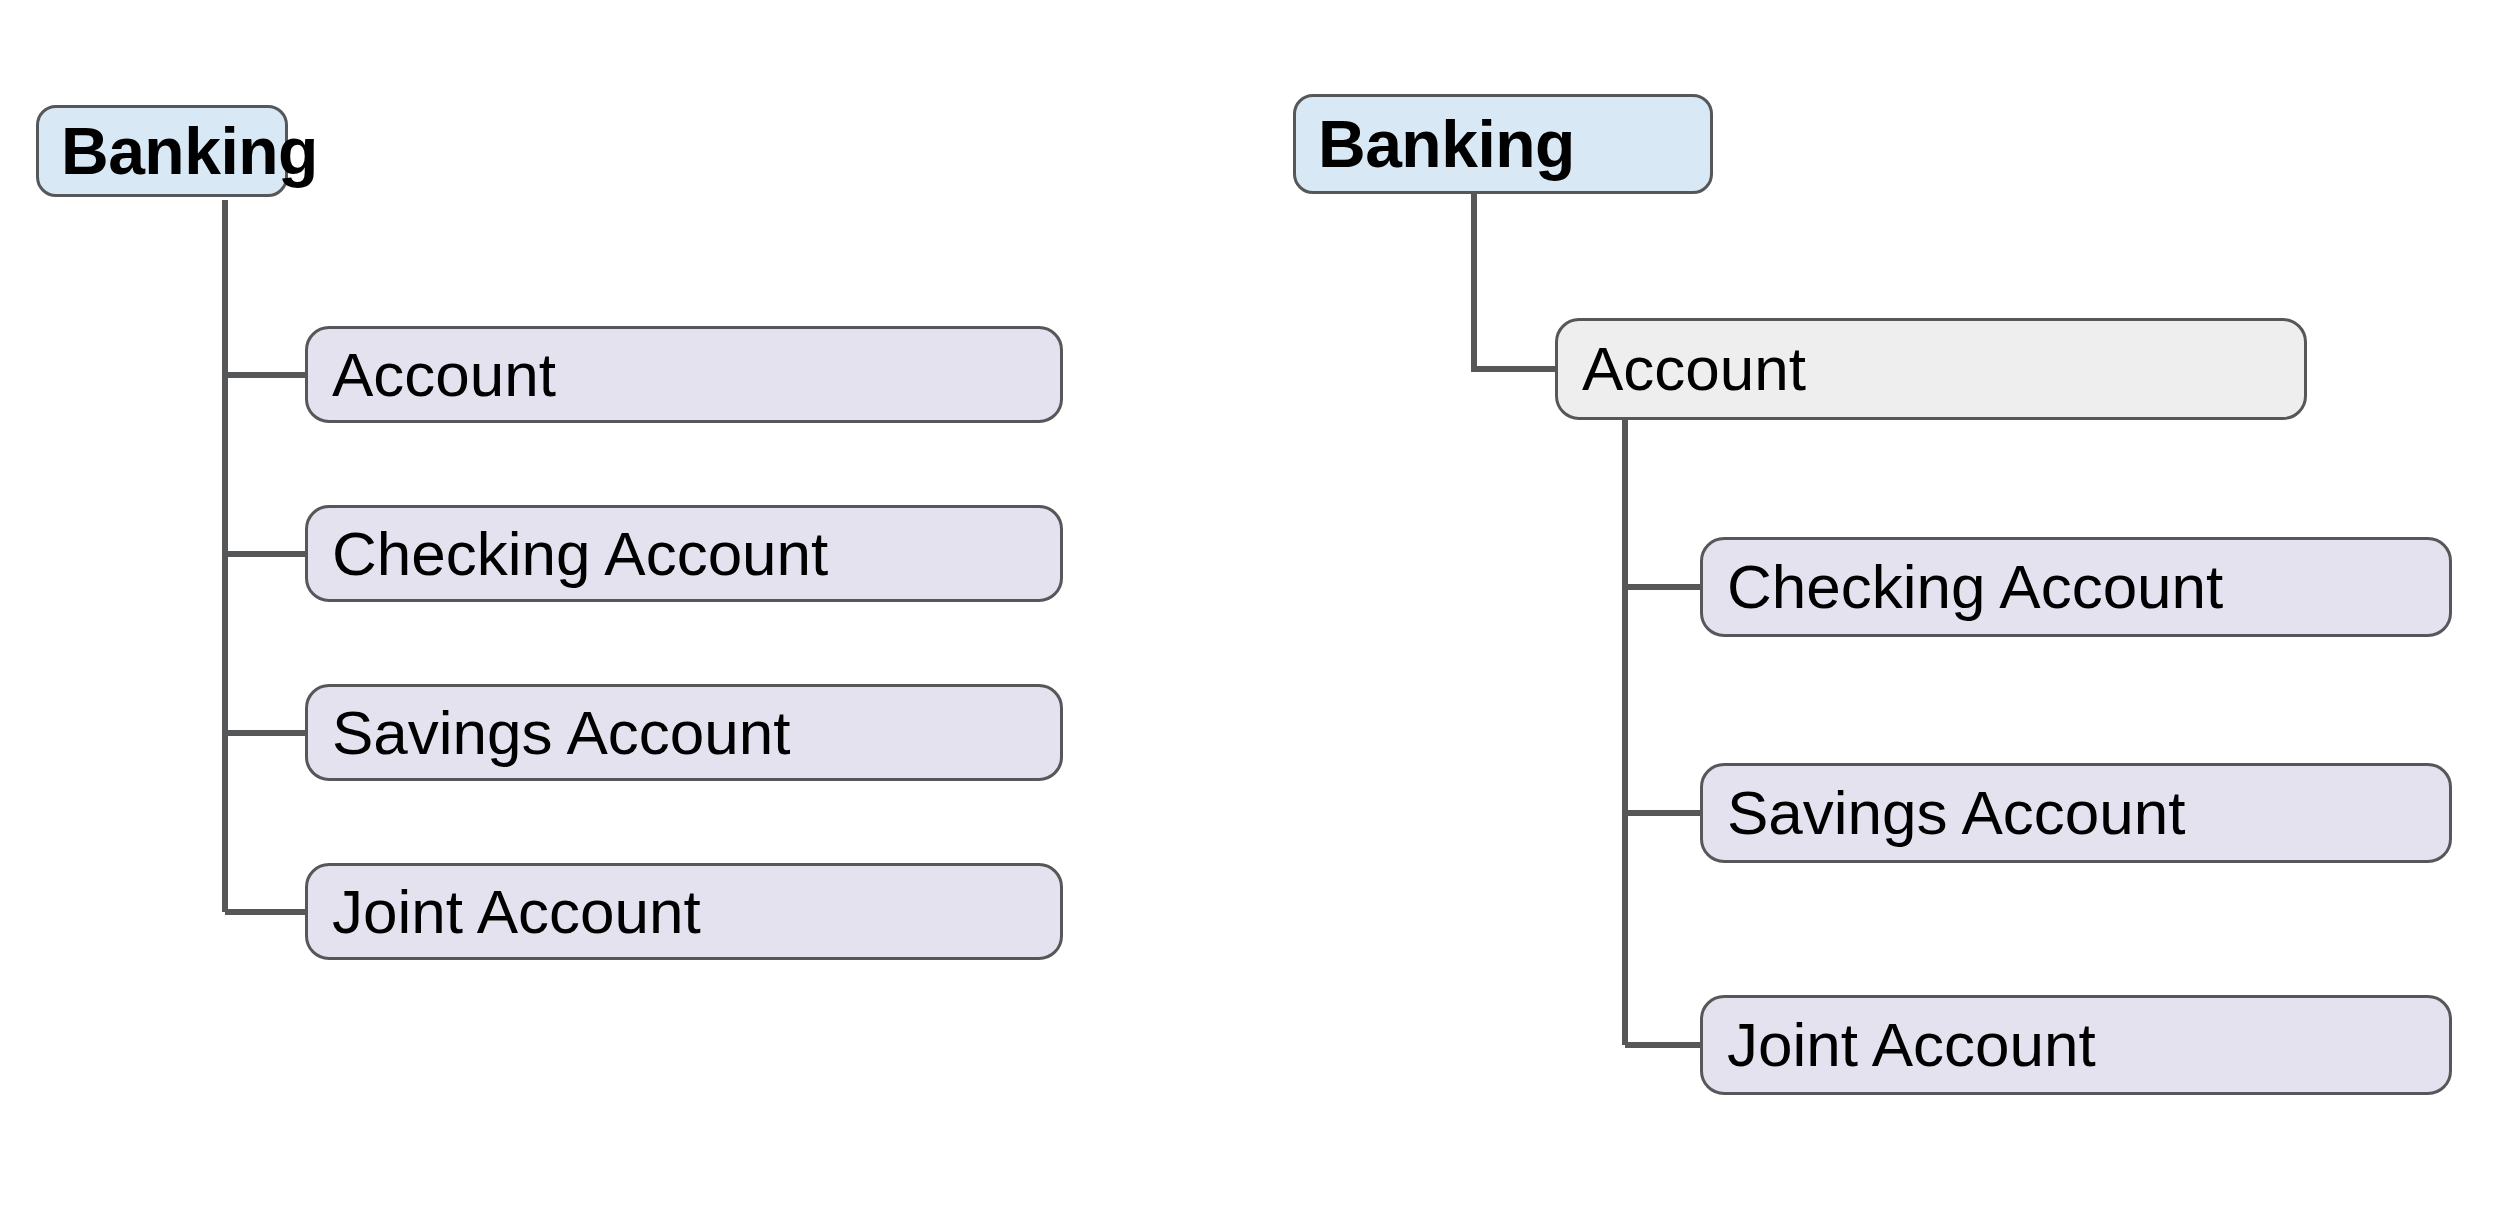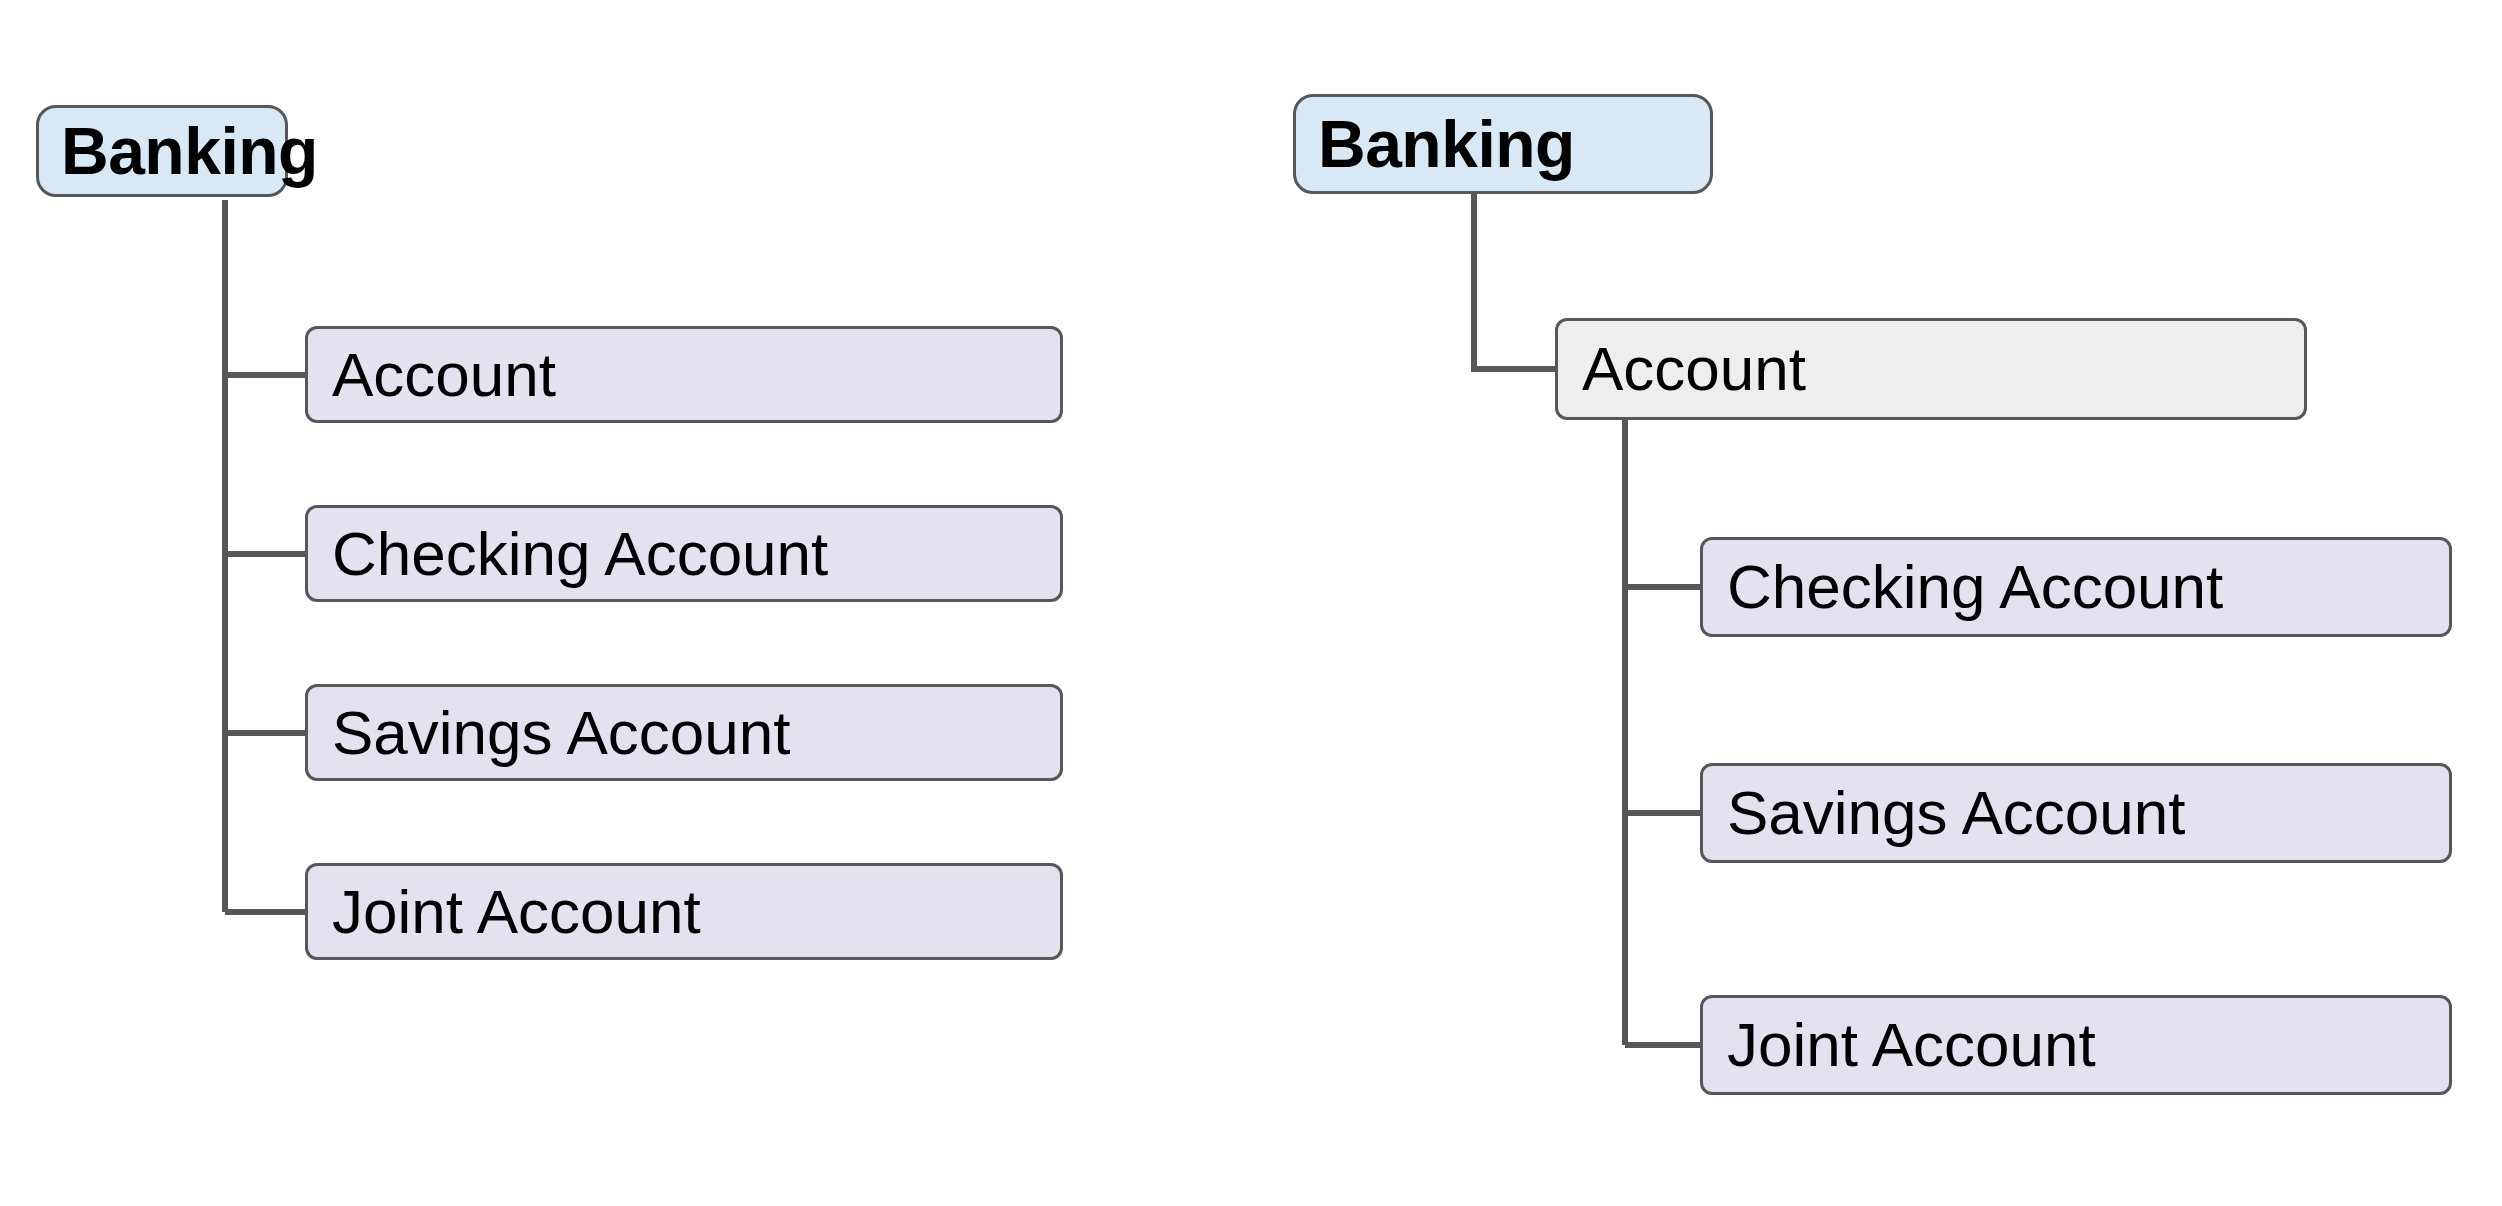--- a/index.html
+++ b/index.html
@@ -37,21 +37,21 @@
     width: 2502px;
     height: 1206px;
     pointer-events: none;
   }
 
   
   .node {
     position: absolute;
     box-sizing: border-box;
     border: 3px solid #555759;
-    border-radius: 12px;
+    border-radius: 24px;
     display: flex;
     align-items: center;
     color: #000000;
     white-space: nowrap;
   }
   .node-label {
     display: block;
     line-height: 1;
   }
 

